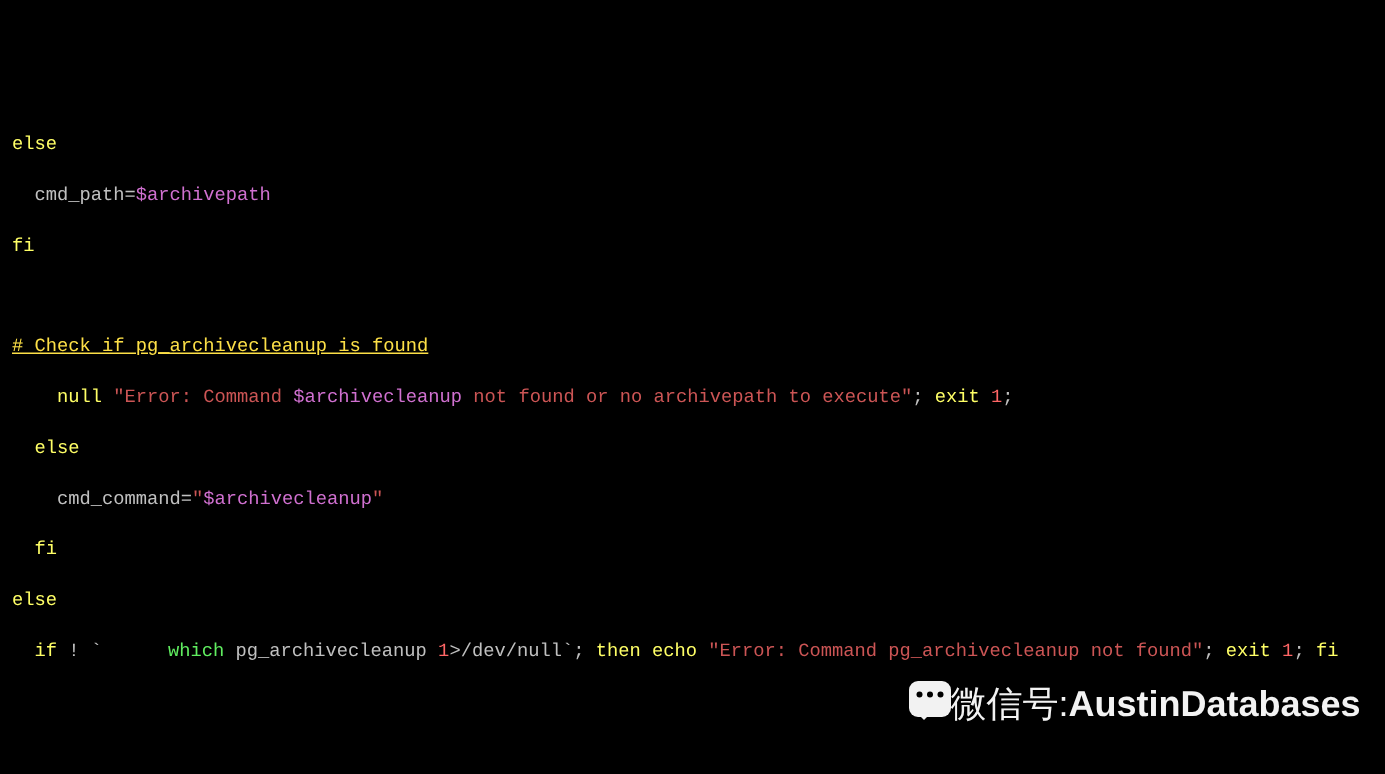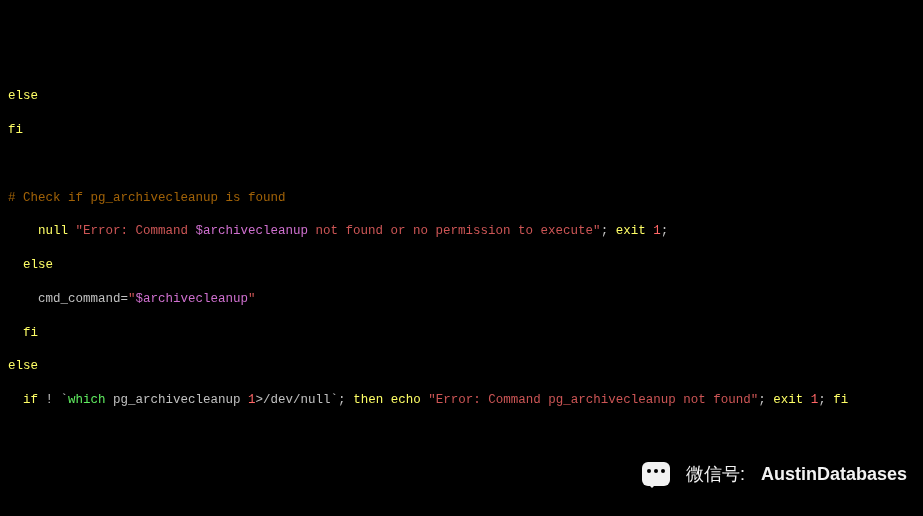--- a/index.html
+++ b/index.html
@@ -15,32 +15,32 @@
     box-sizing: border-box;
     overflow: hidden;
     position: relative;
     white-space: pre;
   }
   .line { display: block; }
   .kw   { color: #ffff66; }      
   .num  { color: #ff6666; }      
   .str  { color: #cc5555; }      
   .var  { color: #d070d0; }      
-  .cmt  { color: #a16207; }
-  .fn   { color: #60ee60; }
+  .cmt  { color: #fde047; text-decoration: underline; }
+  .fn   { color: #60ee60; margin-left: 44px; }
   .watermark {
     position: absolute;
     right: 16px;
     bottom: 30px;
     display: flex;
-    align-items: flex-end;
-    gap: 16px;
+    align-items: flex-start;
+    gap: 0;
     color: #ffffff;
     font-family: Arial, sans-serif;
-    font-size: 18px;
+    font-size: 24px;
     opacity: 0.95;
   }
   .watermark .bubble {
     width: 28px; height: 24px;
     background: #fff;
     border-radius: 6px;
     position: relative;
   }
   .watermark .bubble::after {
     content:""; position:absolute; bottom:-6px; left:6px;
@@ -49,24 +49,25 @@
   .watermark .bubble .dot { width:4px;height:4px;background:#000;border-radius:50%;position:absolute;top:7px; }
   .watermark .bubble .d1{left:5px;} .watermark .bubble .d2{left:12px;} .watermark .bubble .d3{left:19px;}
 </style>
 </head>
 <body>
 
 
 
 <div>
 <span class="line"><span class="kw">else</span></span>
+<span class="line"><span>  cmd_path=</span><span class="var">$archivepath</span></span>
 <span class="line"><span class="kw">fi</span></span>
 <span class="line"> </span>
 <span class="line"><span class="cmt"># Check if pg_archivecleanup is found</span></span>
-<span class="line"><span class="kw">    null </span><span class="str">"Error: Command </span><span class="var">$archivecleanup</span><span class="str"> not found or no permission to execute"</span><span>; </span><span class="kw">exit </span><span class="num">1</span><span>;</span></span>
+<span class="line"><span class="kw">    null </span><span class="str">"Error: Command </span><span class="var">$archivecleanup</span><span class="str"> not found or no archivepath to execute"</span><span>; </span><span class="kw">exit </span><span class="num">1</span><span>;</span></span>
 <span class="line"><span class="kw">  else</span></span>
 <span class="line"><span>    cmd_command=</span><span class="str">"</span><span class="var">$archivecleanup</span><span class="str">"</span></span>
 <span class="line"><span class="kw">  fi</span></span>
 <span class="line"><span class="kw">else</span></span>
 <span class="line"><span class="kw">  if</span><span> ! `</span><span class="fn">which</span><span> pg_archivecleanup </span><span class="num">1</span><span>&gt;/dev/null`; </span><span class="kw">then echo </span><span class="str">"Error: Command pg_archivecleanup not found"</span><span>; </span><span class="kw">exit </span><span class="num">1</span><span>; </span><span class="kw">fi</span></span>
 
 
 
 
 

